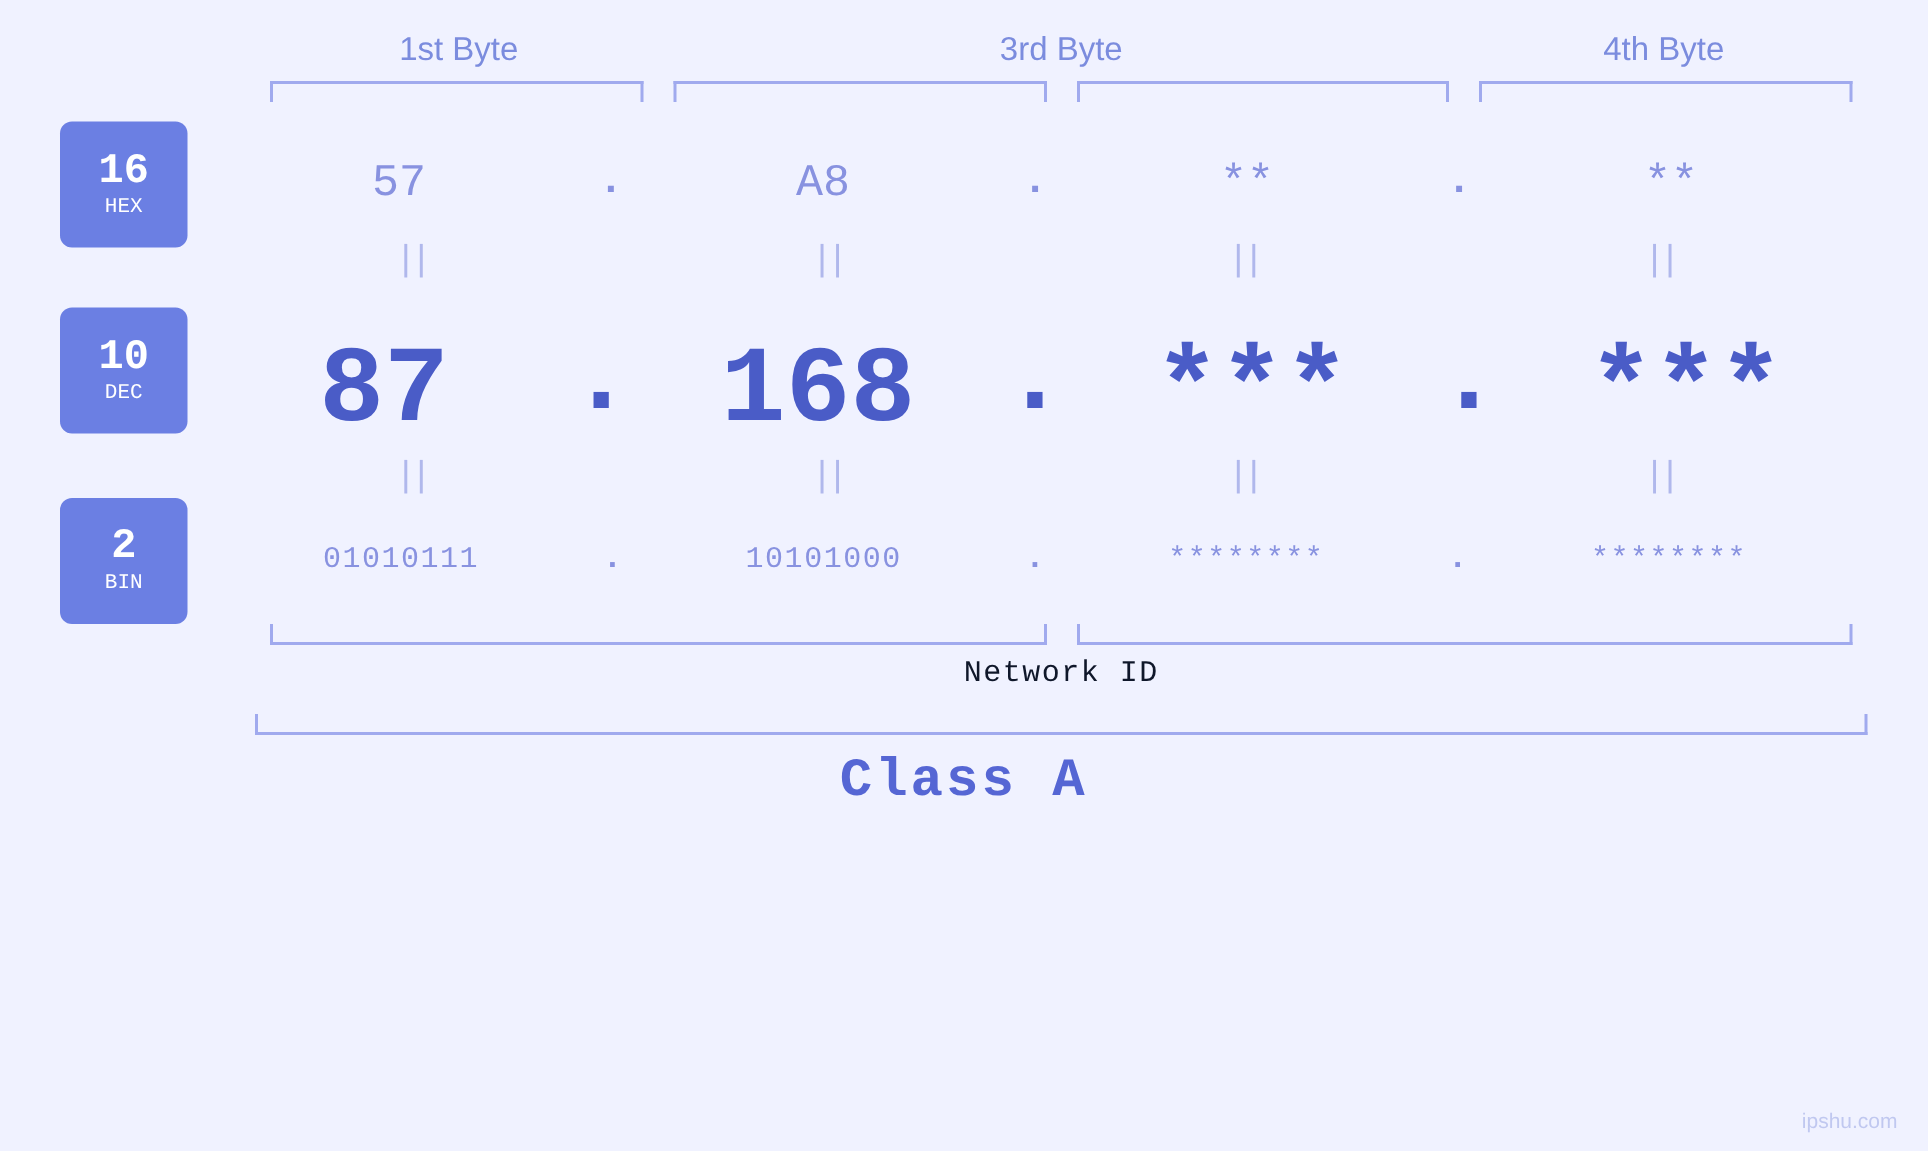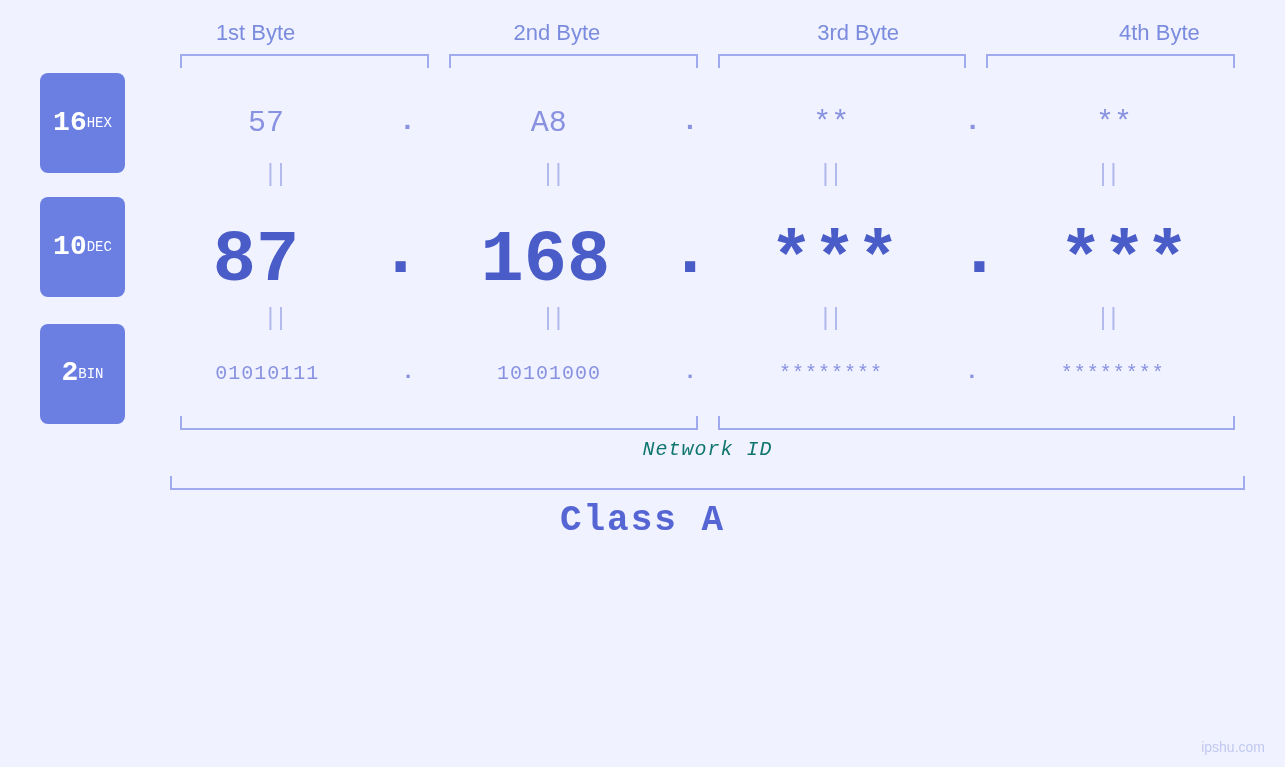--- a/index.html
+++ b/index.html
@@ -59,25 +59,25 @@
     .ip-row {
       display: flex;
       align-items: center;
       width: 100%;
       margin-bottom: 0;
     }
 
     
     .badge {
       width: 85px;
-      height: 100px;
+      height: 84px;
       background-color: #6b7fe3;
       border-radius: 8px;
       display: flex;
-      flex-direction: row;
+      flex-direction: column;
       align-items: center;
       justify-content: center;
       color: white;
       flex-shrink: 0;
     }
 
     .badge-number {
       font-size: 28px;
       font-weight: bold;
       line-height: 1.1;
@@ -215,24 +215,23 @@
     .bottom-labels {
       display: flex;
       width: calc(100% - 130px);
       margin-left: 130px;
       margin-bottom: 15px;
     }
 
     .bottom-label {
       flex: 1;
       text-align: center;
-      color: #0f766e;
+      color: #0f172a;
       font-size: 20px;
       letter-spacing: 1px;
-      font-style: italic;
     }
 
     
     .outer-bracket {
       width: calc(100% - 130px);
       margin-left: 130px;
       height: 14px;
       border-bottom: 2px solid #a0aaee;
       border-left: 2px solid #a0aaee;
       border-right: 2px solid #a0aaee;
@@ -260,21 +259,20 @@
     .hex-row .byte-value.medium { font-size: 30px; }
     .bin-row .byte-value.small { font-size: 20px; letter-spacing: 1px; }
   </style>
 </head>
 <body>
 
 <div class="main-container">
 
   <div class="byte-headers">
     <div class="byte-header">1st Byte</div>
-    <div class="byte-header">2nd Byte</div>
     <div class="byte-header">3rd Byte</div>
     <div class="byte-header">4th Byte</div>
   </div>
 
   <div class="brackets-row">
     <div class="bracket"></div>
     <div class="bracket"></div>
     <div class="bracket"></div>
     <div class="bracket"></div>
   </div>

